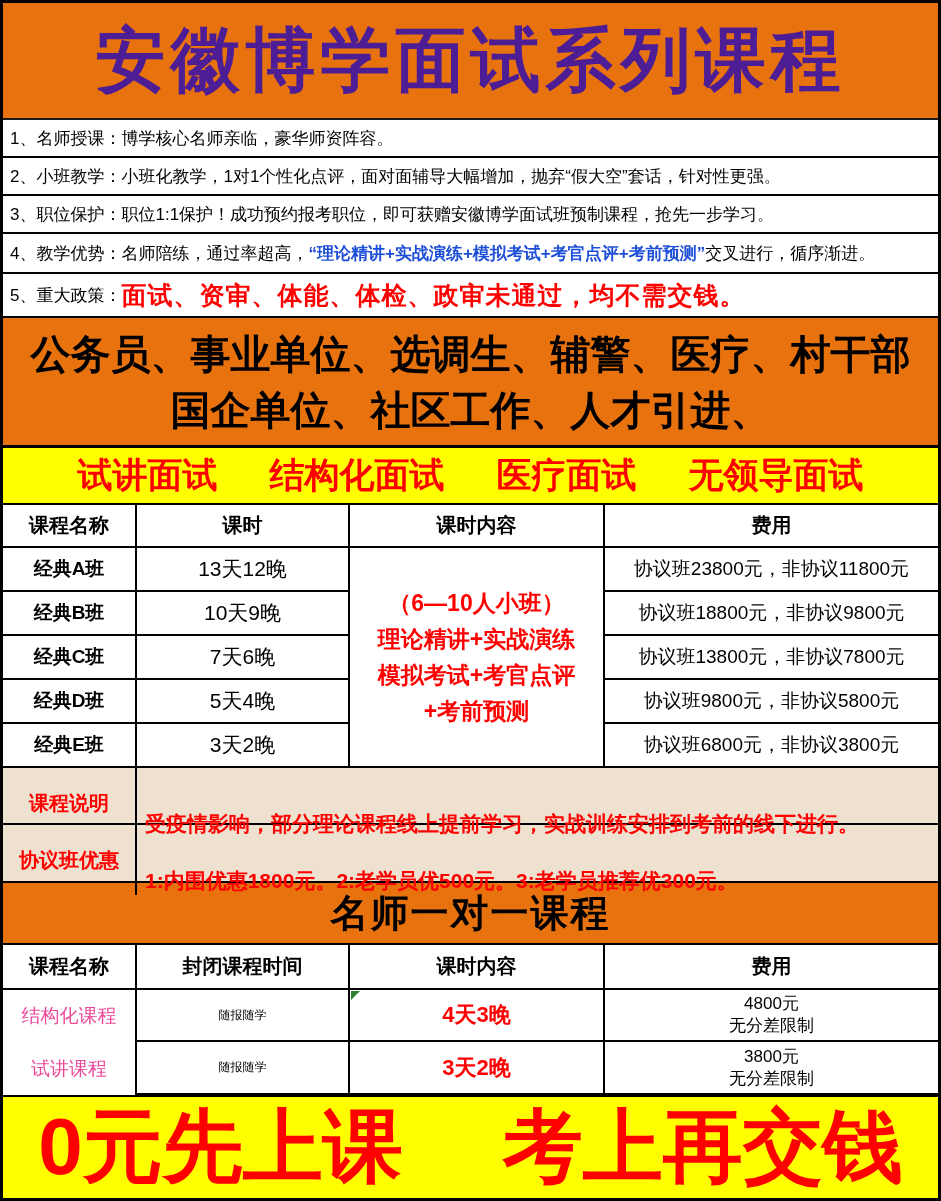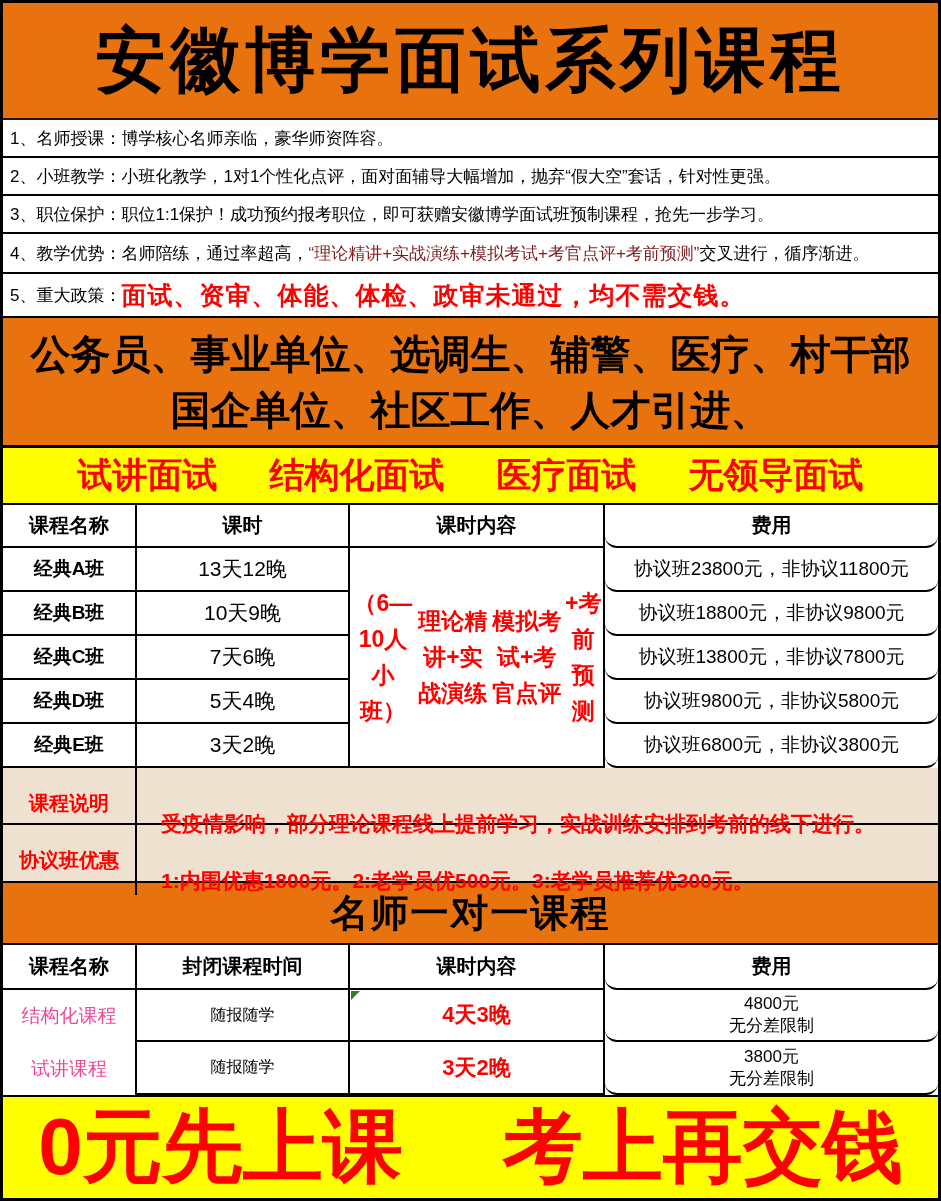--- a/index.html
+++ b/index.html
@@ -2,74 +2,74 @@
 <html><head>
 <meta charset="utf-8">
 <style>
   * { margin:0; padding:0; box-sizing:border-box; }
   body { width:941px; height:1201px; background:#fff; font-family:"Liberation Sans","DejaVu Sans",sans-serif; }
   .page { width:941px; height:1201px; border:3px solid #000; background:#fff; overflow:hidden; }
 
   
   .hdr { height:117px; background:#e8720e; border-bottom:2px solid #1a1a1a;
          display:flex; align-items:center; justify-content:center; }
-  .hdr .title { font-size:70px; font-weight:bold; color:#000000; letter-spacing:5px; white-space:nowrap; }
+  .hdr .title { font-size:70px; font-weight:bold; color:#4c1d95; letter-spacing:5px; white-space:nowrap; }
 
   
   .feat { display:flex; align-items:center; padding-left:7px; border-bottom:2px solid #000;
           font-size:17px; color:#000; white-space:nowrap; }
   .f1,.f2,.f3 { height:38px; }
   .f4 { height:40px; }
   .f5 { height:44px; }
-  .red-bold { color:#7f1d1d; font-weight:normal; }
+  .red-bold { color:#1d4ed8; font-weight:bold; }
   .f5 .big-red { color:#ff0000; font-weight:bold; font-size:25px; letter-spacing:1px; }
 
   
   .jobs { height:130px; background:#e8720e; border-bottom:3px solid #000000;
           display:flex; flex-direction:column; align-items:center; justify-content:center;
           font-size:40px; font-weight:bold; color:#000; line-height:1.4; white-space:nowrap; }
 
   
   .types { height:57px; background:#ffff00; border-bottom:2px solid #000;
            display:flex; align-items:center; justify-content:center; gap:52px;
            font-size:35px; font-weight:bold; color:#ff0000; white-space:nowrap; }
 
   
   .t1 { display:grid; grid-template-columns:134px 213px 255px 1fr;
         grid-template-rows:43px repeat(5,44px); }
   .cell { border-right:2px solid #000; border-bottom:2px solid #000;
           display:flex; align-items:center; justify-content:center; text-align:center; }
-  .lastcol { border-right:none;border-radius:12px; }
+  .lastcol { border-right:none; }
   .th { font-size:20px; font-weight:bold; }
   .cname { font-size:19px; font-weight:bold; }
   .cdur  { font-size:21px; }
   .cfee  { font-size:19px; }
-  .ccontent { grid-column:3; grid-row:2/7; flex-direction:row;
+  .ccontent { grid-column:3; grid-row:2/7; flex-direction:column;
               color:#ff0000; font-weight:bold; font-size:23px; line-height:36px; }
 
   
   .note { display:grid; grid-template-columns:134px 1fr; background:#efe1cf; border-bottom:2px solid #000; }
   .n1 { height:57px; } .n2 { height:58px; }
   .note-label { border-right:2px solid #000; display:flex; align-items:center; justify-content:center;
                 color:#ff0000; font-weight:bold; font-size:20px; }
-  .note-text { display:flex; align-items:center; padding-left:24px;
+  .note-text { display:flex; align-items:center; padding-left:8px;
                color:#ff0000; font-weight:bold; font-size:21px; white-space:nowrap;margin-top:42px; }
 
   
   .banner2 { height:62px; background:#e8720e; border-bottom:2px solid #000;
              display:flex; align-items:center; justify-content:center;
              font-size:38px; font-weight:bold; color:#000; letter-spacing:2px; }
 
   
   .t2 { display:grid; grid-template-columns:134px 213px 255px 1fr;
         grid-template-rows:45px 52px 53px; }
   .course-merged { grid-column:1; grid-row:2/4; flex-direction:column; border-bottom:none;
                    color:#ec4899; font-weight:normal; font-size:19px; }
   .course-merged span { flex:1; display:flex; align-items:center; justify-content:center; }
-  .ctime { font-size:16px; }
+  .ctime { font-size:12px; }
   .cdur2 { color:#ff0000; font-weight:bold; font-size:22px; position:relative; }
   .cfee2 { flex-direction:column; font-size:17px; line-height:22px; }
   .tri { position:absolute; top:1px; left:1px; width:0; height:0;
          border-top:9px solid #2e7d32; border-right:9px solid transparent; }
 
   
   .footer { height:103px; background:#ffff00; border-top:2px solid #000;
             display:flex; align-items:center; justify-content:center; gap:100px;
             font-size:80px; font-weight:bold; color:#ff0000; white-space:nowrap; }
 </style>

